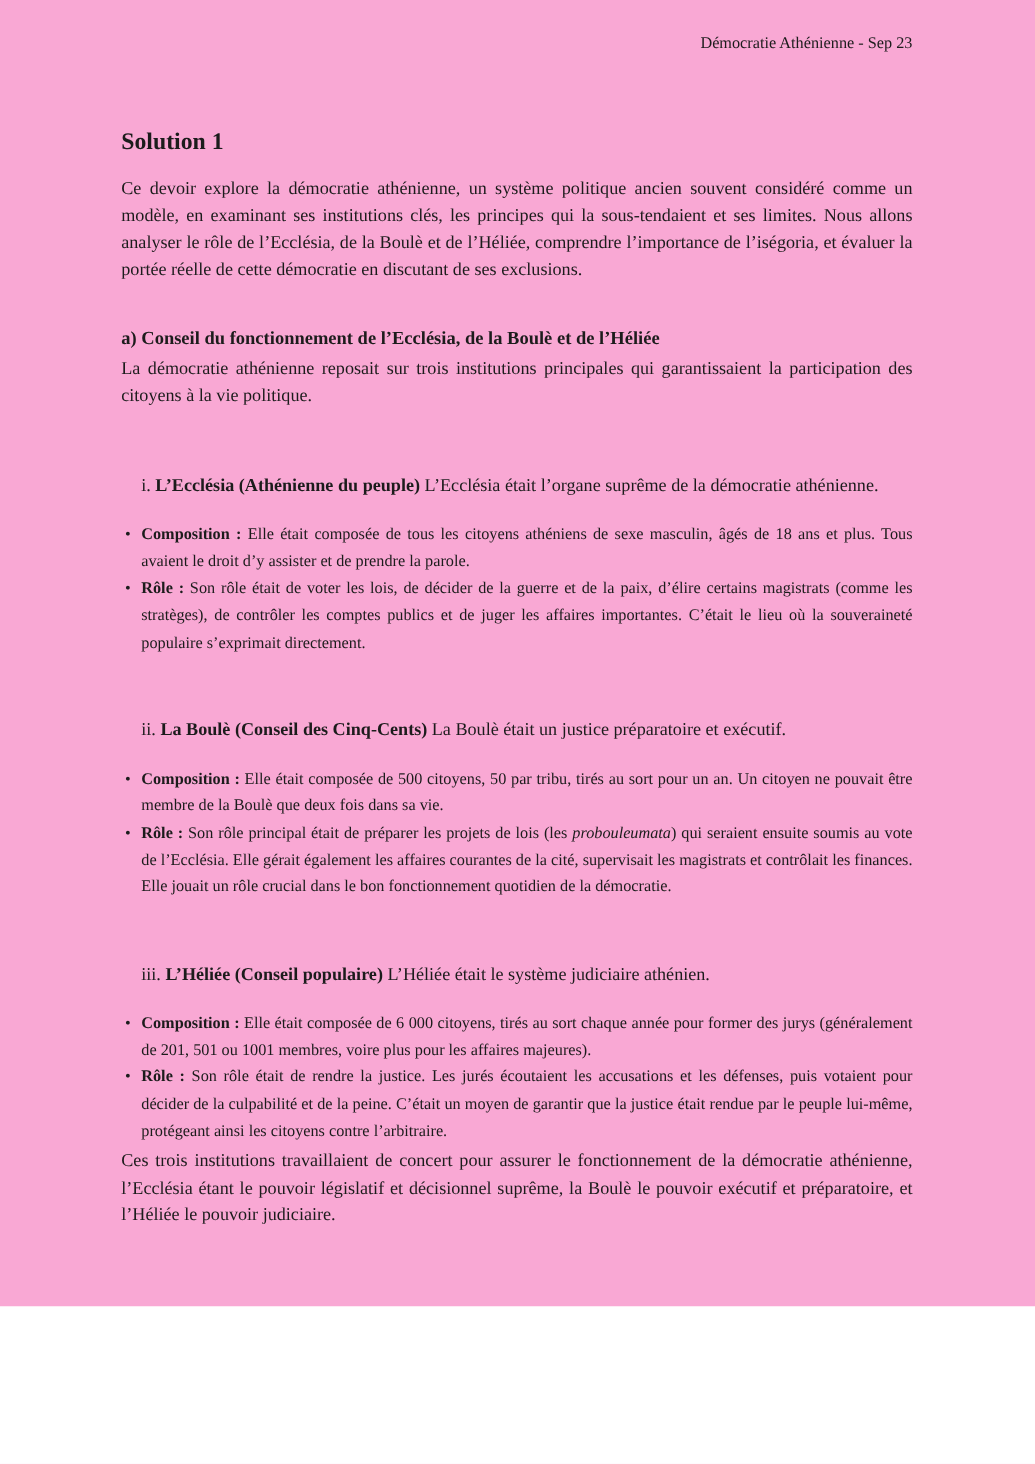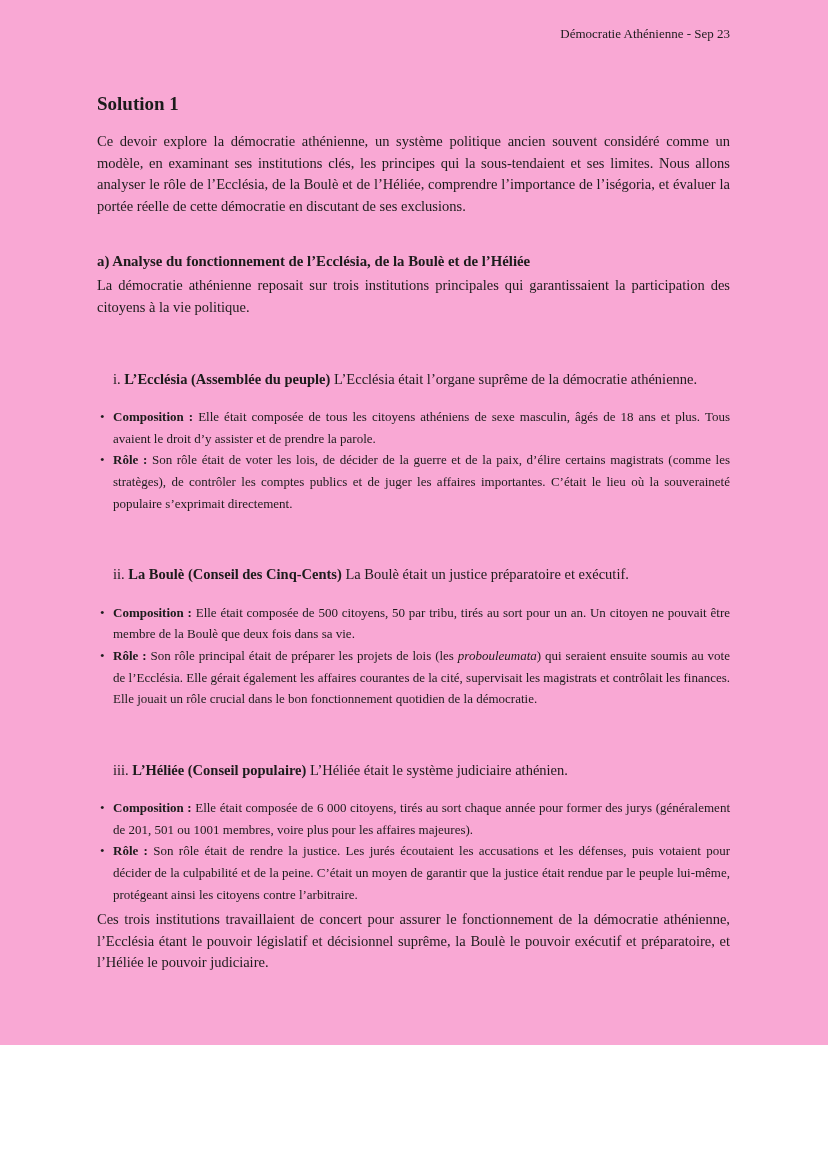--- a/index.html
+++ b/index.html
@@ -24,21 +24,21 @@
     position: absolute;
     top: 26px;
     left: 97px;
     width: 633px;
     text-align: right;
     font-size: 13px;
     line-height: 16px;
   }
   .content {
     position: absolute;
-    top: 0;
+    top: 10px;
     left: 97px;
     width: 633px;
   }
   h1.title {
     margin: 92px 0 0 0;
     font-size: 19px;
     line-height: 23px;
     font-weight: bold;
   }
   p.body {
@@ -101,27 +101,27 @@
   <div class="page-header">
     <span>Démocratie Athénienne - Sep 23</span>
   </div>
 
   <main class="content">
 
     <h1 class="title">Solution 1</h1>
 
     <p class="body just intro">Ce devoir explore la démocratie athénienne, un système politique ancien souvent considéré comme un modèle, en examinant ses institutions clés, les principes qui la sous-tendaient et ses limites. Nous allons analyser le rôle de l’Ecclésia, de la Boulè et de l’Héliée, comprendre l’importance de l’iségoria, et évaluer la portée réelle de cette démocratie en discutant de ses exclusions.</p>
 
-    <h2 class="section">a) Analyse du fonctionnement de l’Ecclésia, de la Boulè et de l’Héliée</h2>
+    <h2 class="section">a) Conseil du fonctionnement de l’Ecclésia, de la Boulè et de l’Héliée</h2>
 
     <p class="body just lead">La démocratie athénienne reposait sur trois institutions principales qui garantissaient la participation des citoyens à la vie politique.</p>
 
     <div id="institutions">
         <section class="institution">
-          <p class="inst-head just"><span class="numeral">i. </span><b>L’Ecclésia (Assemblée du peuple)</b><span> L’Ecclésia était l’organe suprême de la démocratie athénienne.</span></p>
+          <p class="inst-head just"><span class="numeral">i. </span><b>L’Ecclésia (Athénienne du peuple)</b><span> L’Ecclésia était l’organe suprême de la démocratie athénienne.</span></p>
           <ul class="bullets">
             <li class="just"><b>Composition :</b><span> Elle était composée de tous les citoyens athéniens de sexe masculin, âgés de 18 ans et plus. Tous avaient le droit d’y assister et de prendre la parole.</span></li>
             <li class="just"><b>Rôle :</b><span> Son rôle était de voter les lois, de décider de la guerre et de la paix, d’élire certains magistrats (comme les stratèges), de contrôler les comptes publics et de juger les affaires importantes. C’était le lieu où la souveraineté populaire s’exprimait directement.</span></li>
           </ul>
         </section>
         <section class="institution">
           <p class="inst-head just"><span class="numeral">ii. </span><b>La Boulè (Conseil des Cinq-Cents)</b><span> La Boulè était un justice préparatoire et exécutif.</span></p>
           <ul class="bullets">
             <li class="just"><b>Composition :</b><span> Elle était composée de 500 citoyens, 50 par tribu, tirés au sort pour un an. Un citoyen ne pouvait être membre de la Boulè que deux fois dans sa vie.</span></li>
             <li class="just"><b>Rôle :</b><span> Son rôle principal était de préparer les projets de lois (les </span><i>probouleumata</i><span>) qui seraient ensuite soumis au vote de l’Ecclésia. Elle gérait également les affaires courantes de la cité, supervisait les magistrats et contrôlait les finances. Elle jouait un rôle crucial dans le bon fonctionnement quotidien de la démocratie.</span></li>

